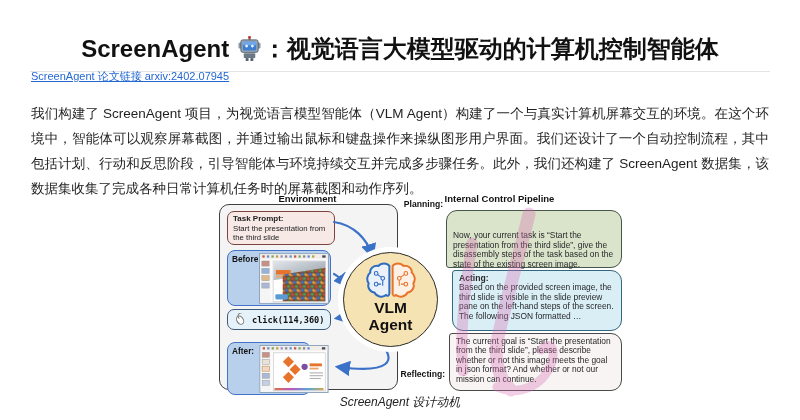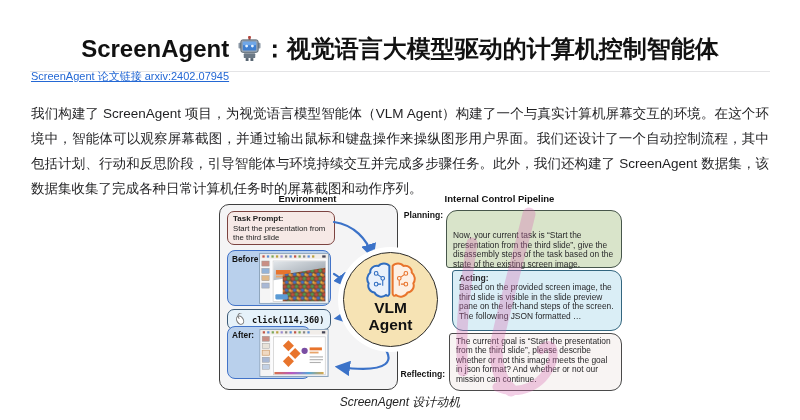--- a/index.html
+++ b/index.html
@@ -20,21 +20,21 @@
   .pipe-title{left:417px;top:193px;width:165px;}
   .env-panel{position:absolute;left:219px;top:204px;width:177px;height:184px;
              background:#f4f4f5;border:1.5px solid #3f3f3f;border-radius:10px;z-index:1;}
   .inner-box{position:absolute;box-sizing:border-box;z-index:2;}
   .task-box{left:227px;top:211px;width:108px;height:34px;background:#f6e9e6;
             border:1.4px solid #7c4340;border-radius:7px;padding:2px 5px;
             font-size:7.8px;line-height:9.6px;color:#222;}
   .task-box b{display:block;font-size:8px;}
   .blue-box{background:#b9d0ec;border:1.6px solid #4273c8;border-radius:8px;}
   .before-box{left:227px;top:250px;width:104px;height:56px;}
-  .after-box{left:227px;top:326px;width:84px;height:53px;}
+  .after-box{left:227px;top:342px;width:84px;height:53px;}
   .shot-label{position:absolute;left:4px;top:3px;font-size:8.3px;font-weight:bold;color:#111;}
   .shot{position:absolute;}
   .click-box{left:227px;top:309px;width:104px;height:21px;background:#e6f2fa;
              border:1.4px solid #3c5a77;border-radius:7px;display:flex;align-items:center;}
   .click-box .mouse{margin-left:5px;}
   .click-box code{font-family:"DejaVu Sans Mono","Liberation Mono",monospace;
                   font-weight:bold;font-size:8.6px;color:#111;margin-left:5px;}
   .agent-circle{position:absolute;left:343px;top:252px;width:95px;height:95px;border-radius:50%;
                 background:#f6e3b4;border:1.5px solid #2b2b2b;box-shadow:0 0 0 5px #fff;
                 z-index:6;display:flex;flex-direction:column;align-items:center;padding-top:8px;
@@ -44,21 +44,21 @@
           color:#28282a;padding:3px 6px;}
   .planning-bubble{left:446px;top:210px;width:176px;height:58px;background:#d9e4ca;
           border:1.4px solid #47564b;border-radius:11px 11px 11px 3px;padding-top:20px;}
   .acting-bubble{left:452px;top:270px;width:170px;height:61px;background:#daeef6;
           border:1.4px solid #33667f;border-radius:3px 11px 11px 11px;line-height:9.4px;}
   .acting-bubble b{display:block;font-size:8.6px;}
   .reflecting-bubble{left:449px;top:333px;width:173px;height:58px;background:#f8f4f3;
           border:1.4px solid #4a4a4a;border-radius:3px 11px 11px 11px;line-height:9.4px;}
   .side-label{position:absolute;font-size:8.6px;font-weight:bold;color:#111;
               text-align:right;z-index:3;}
-  .planning-label{left:396px;top:210px;width:47px;}
+  .planning-label{left:396px;top:199px;width:47px;}
   .reflecting-label{left:394px;top:369px;width:51px;}
   .overlay{position:absolute;left:0;top:0;width:800px;height:420px;}
   .arrows{z-index:5;}
   .watermark{z-index:7;opacity:0.32;}
   .caption{position:absolute;left:0;top:394px;width:800px;text-align:center;
            font-size:12px;font-style:italic;color:#222;}
 </style>
 </head>
 <body>
 

